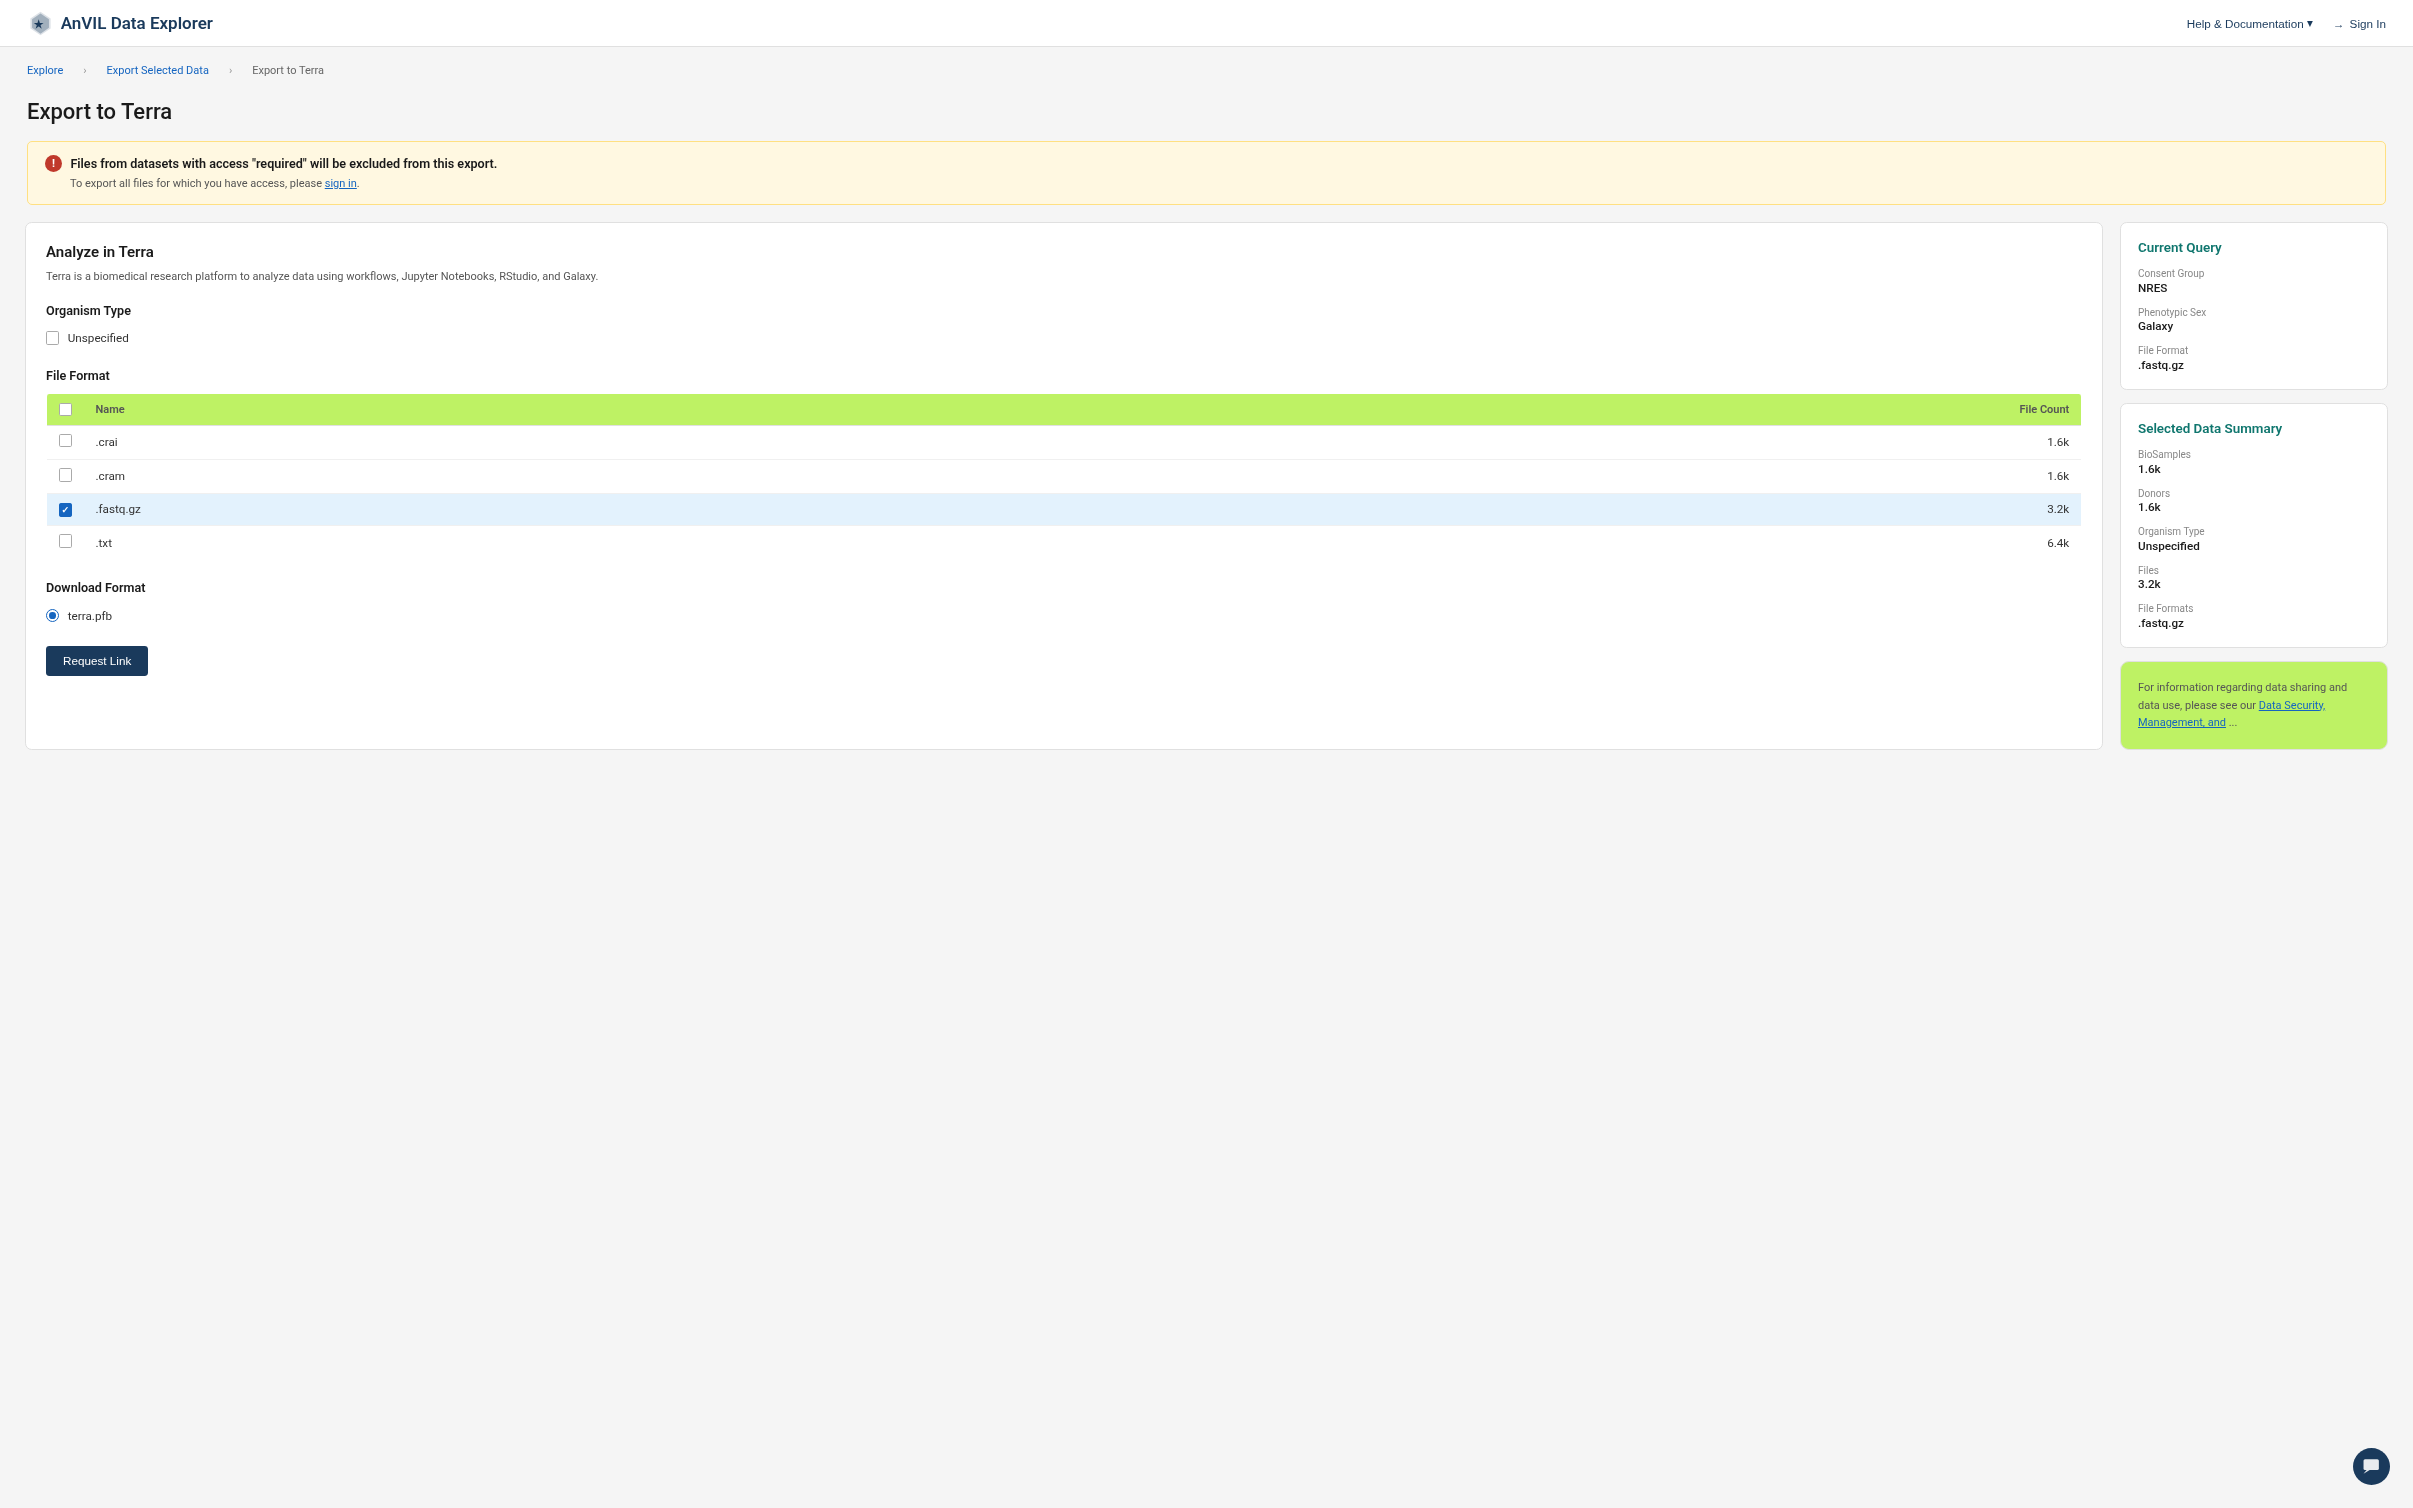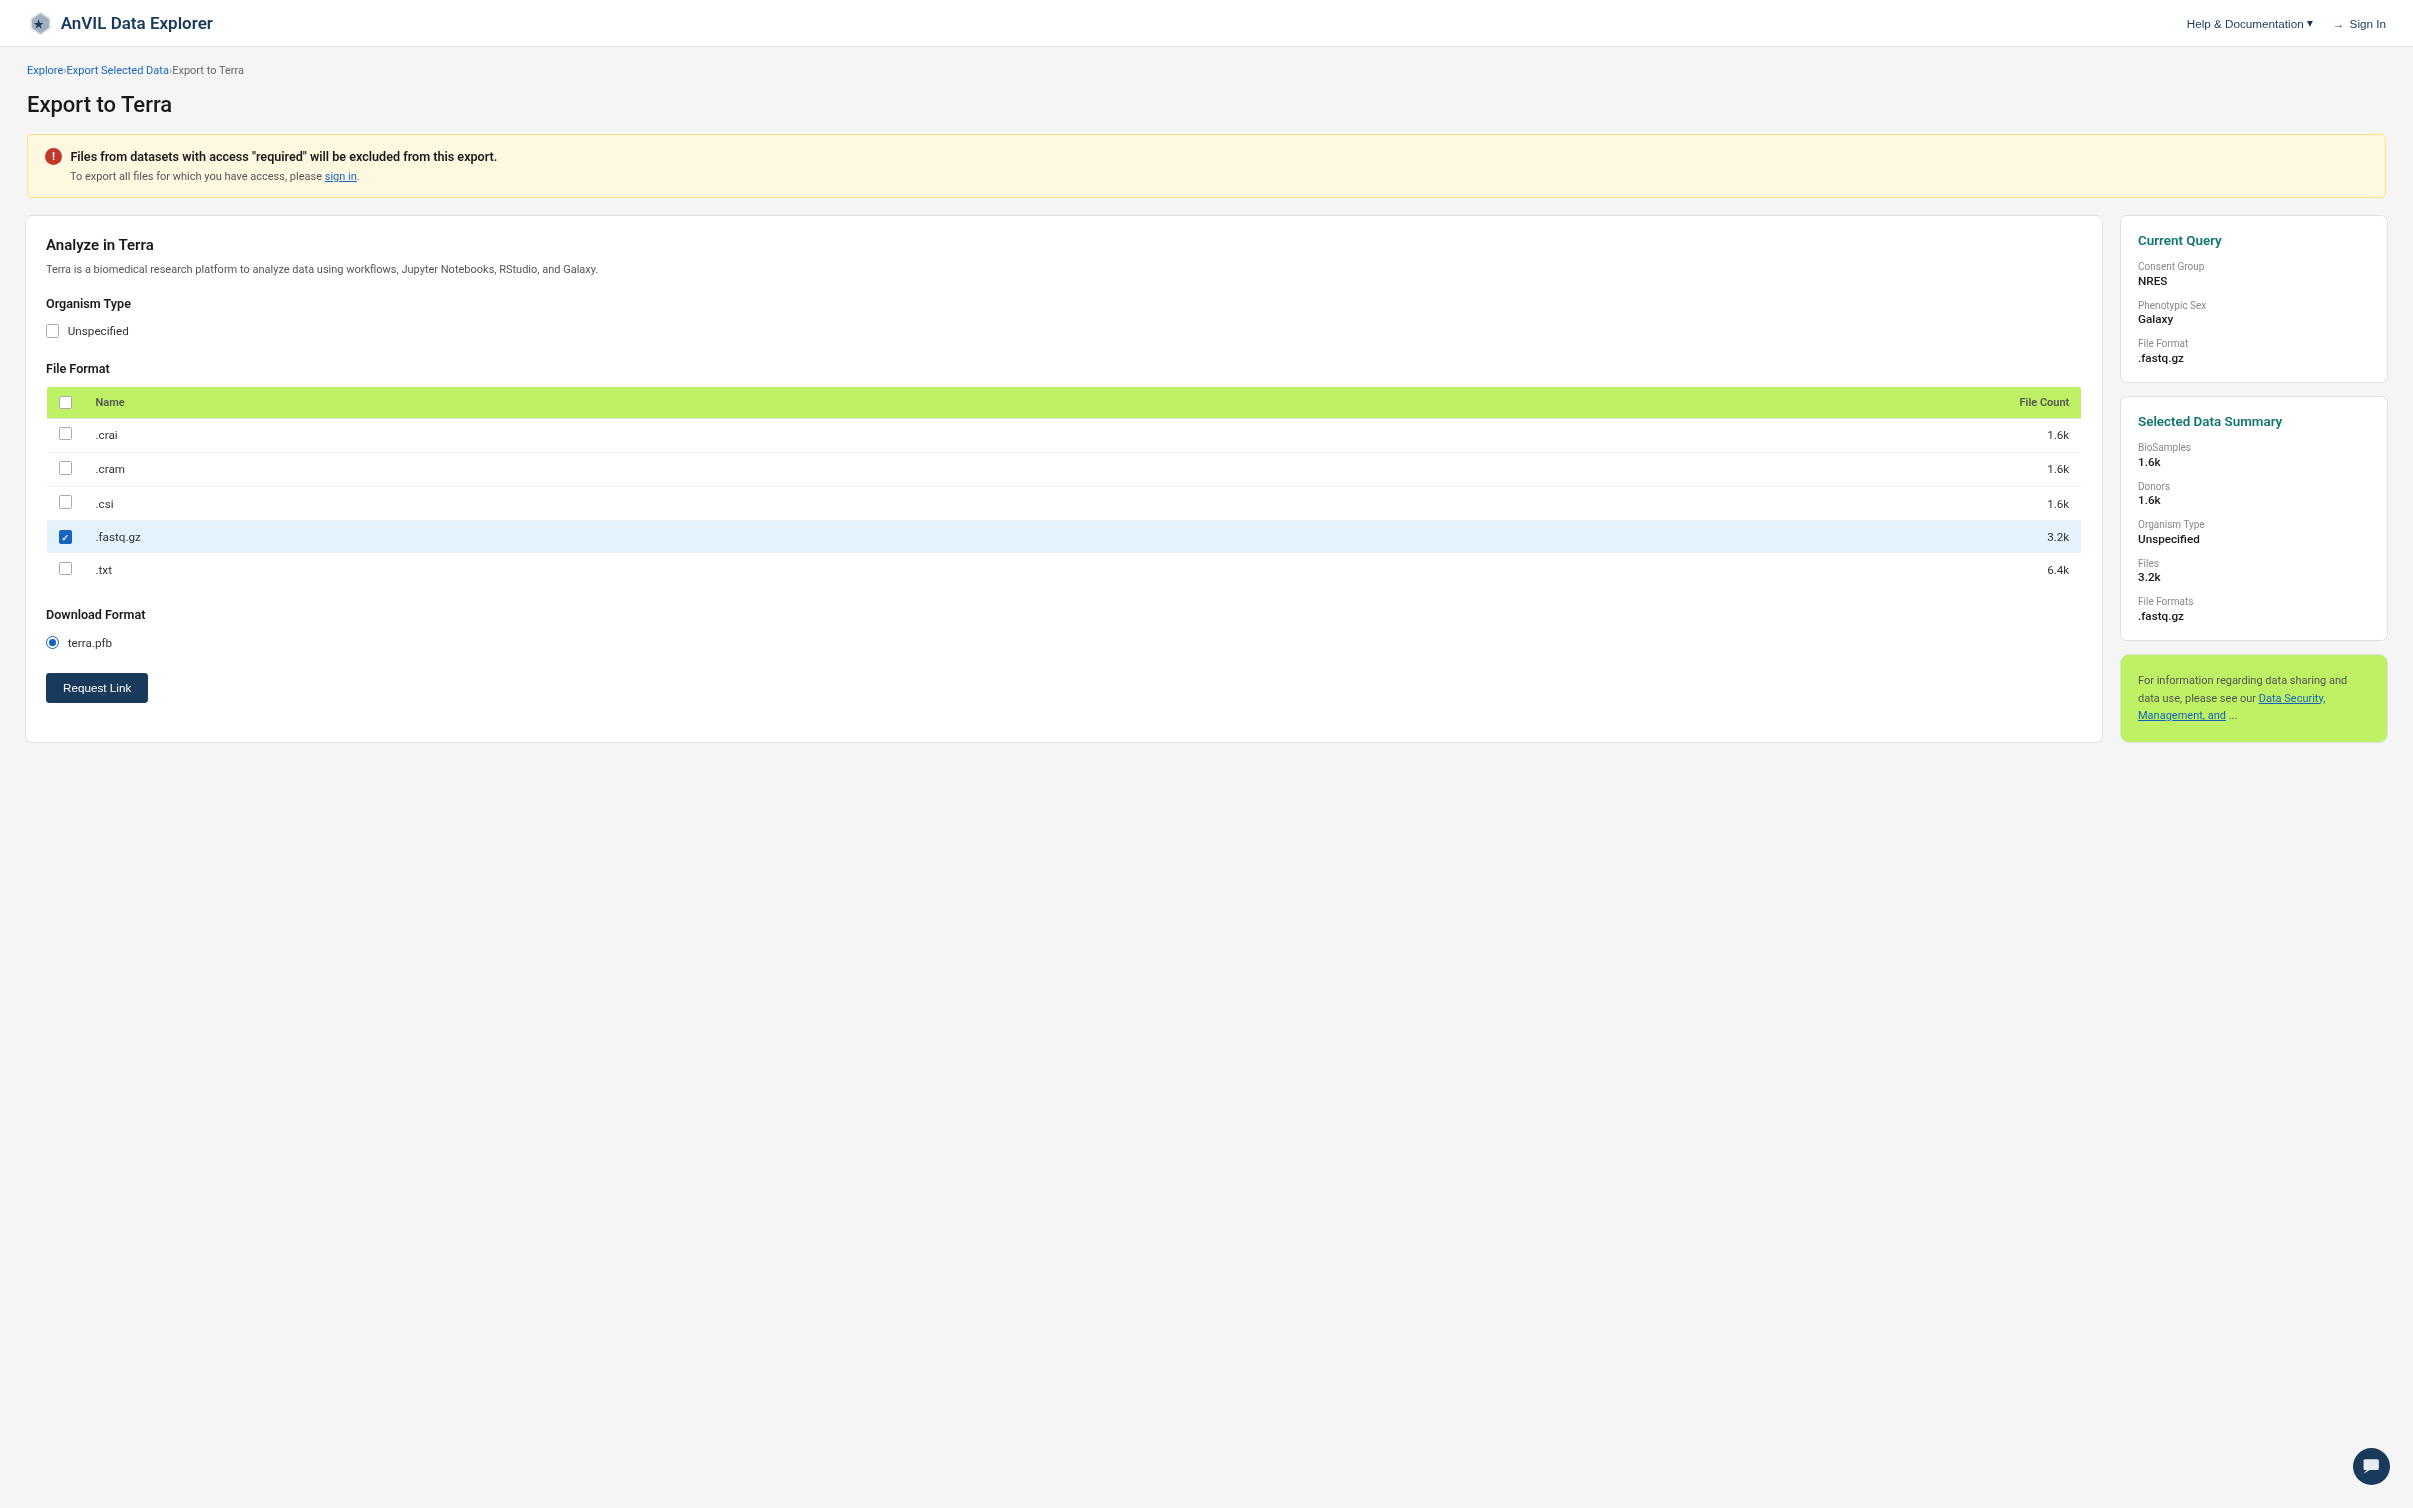--- a/index.html
+++ b/index.html
@@ -56,24 +56,24 @@
       background: none;
       border: none;
     }
     
     .breadcrumb-section {
       padding: 17px 27px 0;
     }
     .breadcrumb {
       display: flex;
       align-items: flex-end;
-      gap: 0;
+      gap: 20px;
       font-size: 11px;
       color: #666;
-      margin-bottom: 15px;
+      margin-bottom: 22px;
     }
     .breadcrumb a {
       color: #1565c0;
       text-decoration: none;
     }
     .breadcrumb-sep {
       color: #999;
     }
     .page-title {
       font-size: 22px;
@@ -418,27 +418,20 @@
     <td>.crai</td>
     <td class="count-col">1.6k</td>
   </tr>
             <tr>
     <td>
       <div class="custom-checkbox "></div>
     </td>
     <td>.cram</td>
     <td class="count-col">1.6k</td>
   </tr>
-            <tr>
-    <td>
-      <div class="custom-checkbox "></div>
-    </td>
-    <td>.csi</td>
-    <td class="count-col">1.6k</td>
-  </tr>
             <tr class="checked-row">
     <td>
       <div class="custom-checkbox checked"></div>
     </td>
     <td>.fastq.gz</td>
     <td class="count-col">3.2k</td>
   </tr>
             <tr>
     <td>
       <div class="custom-checkbox "></div>

